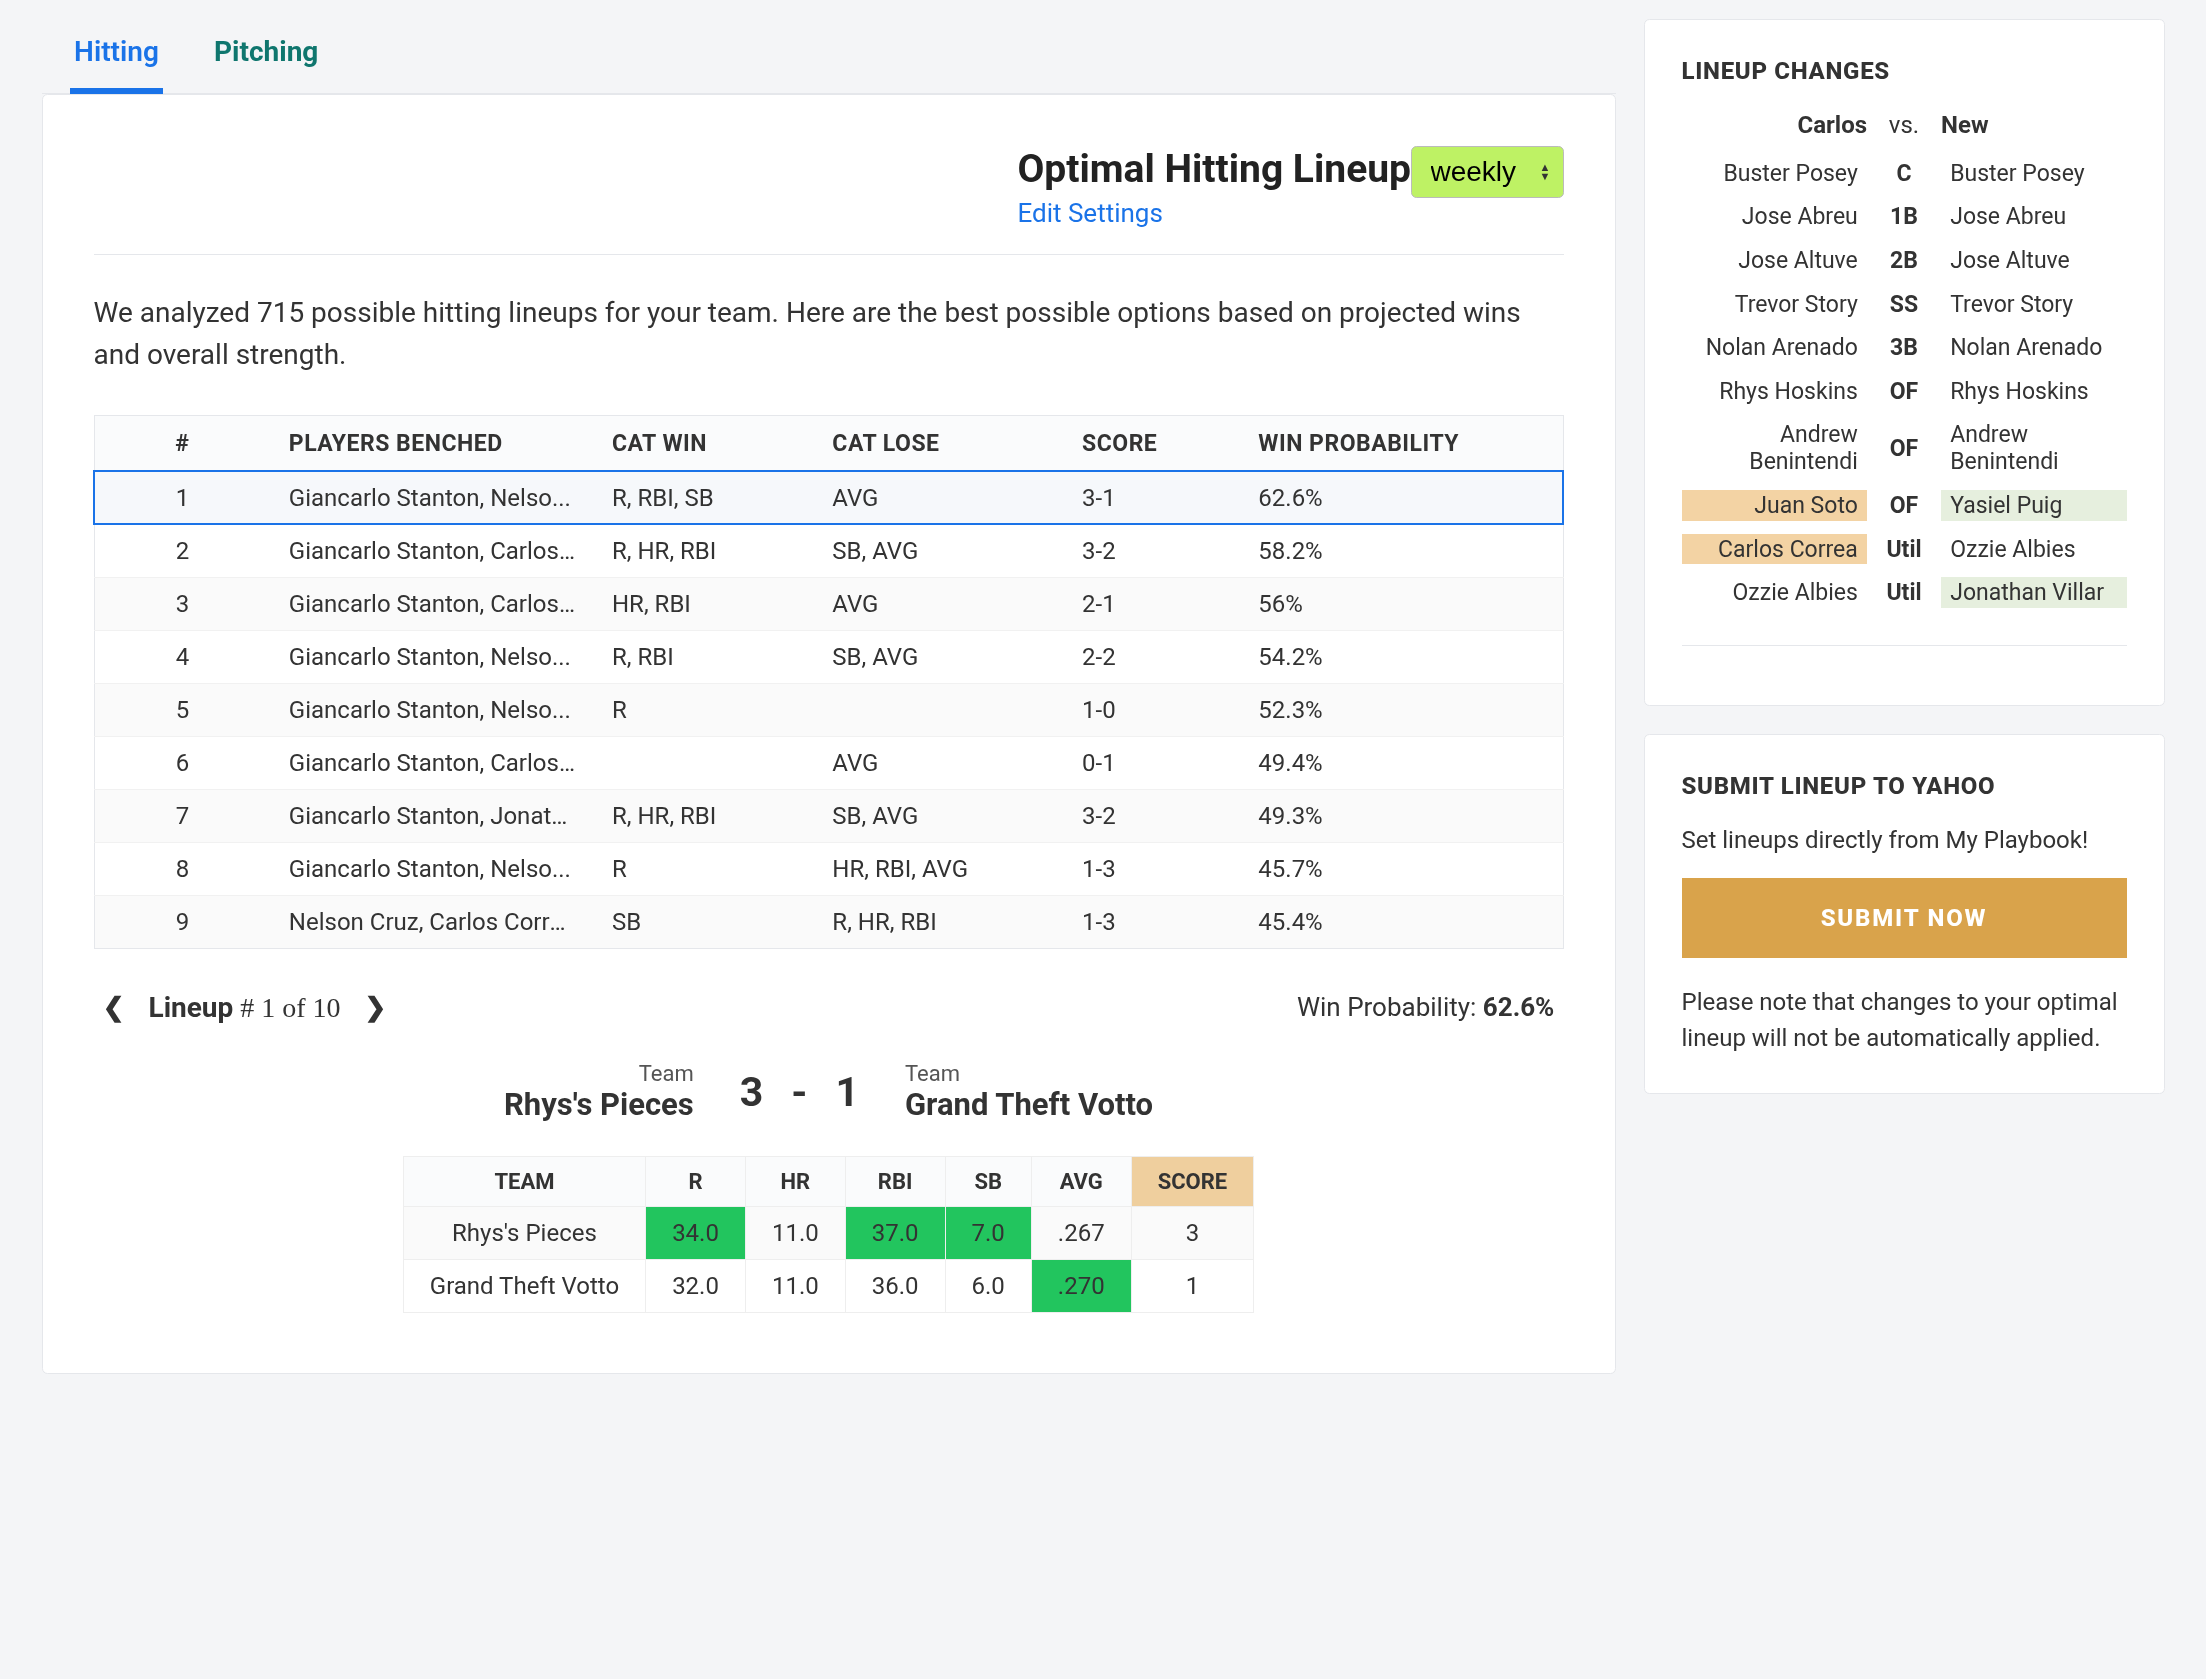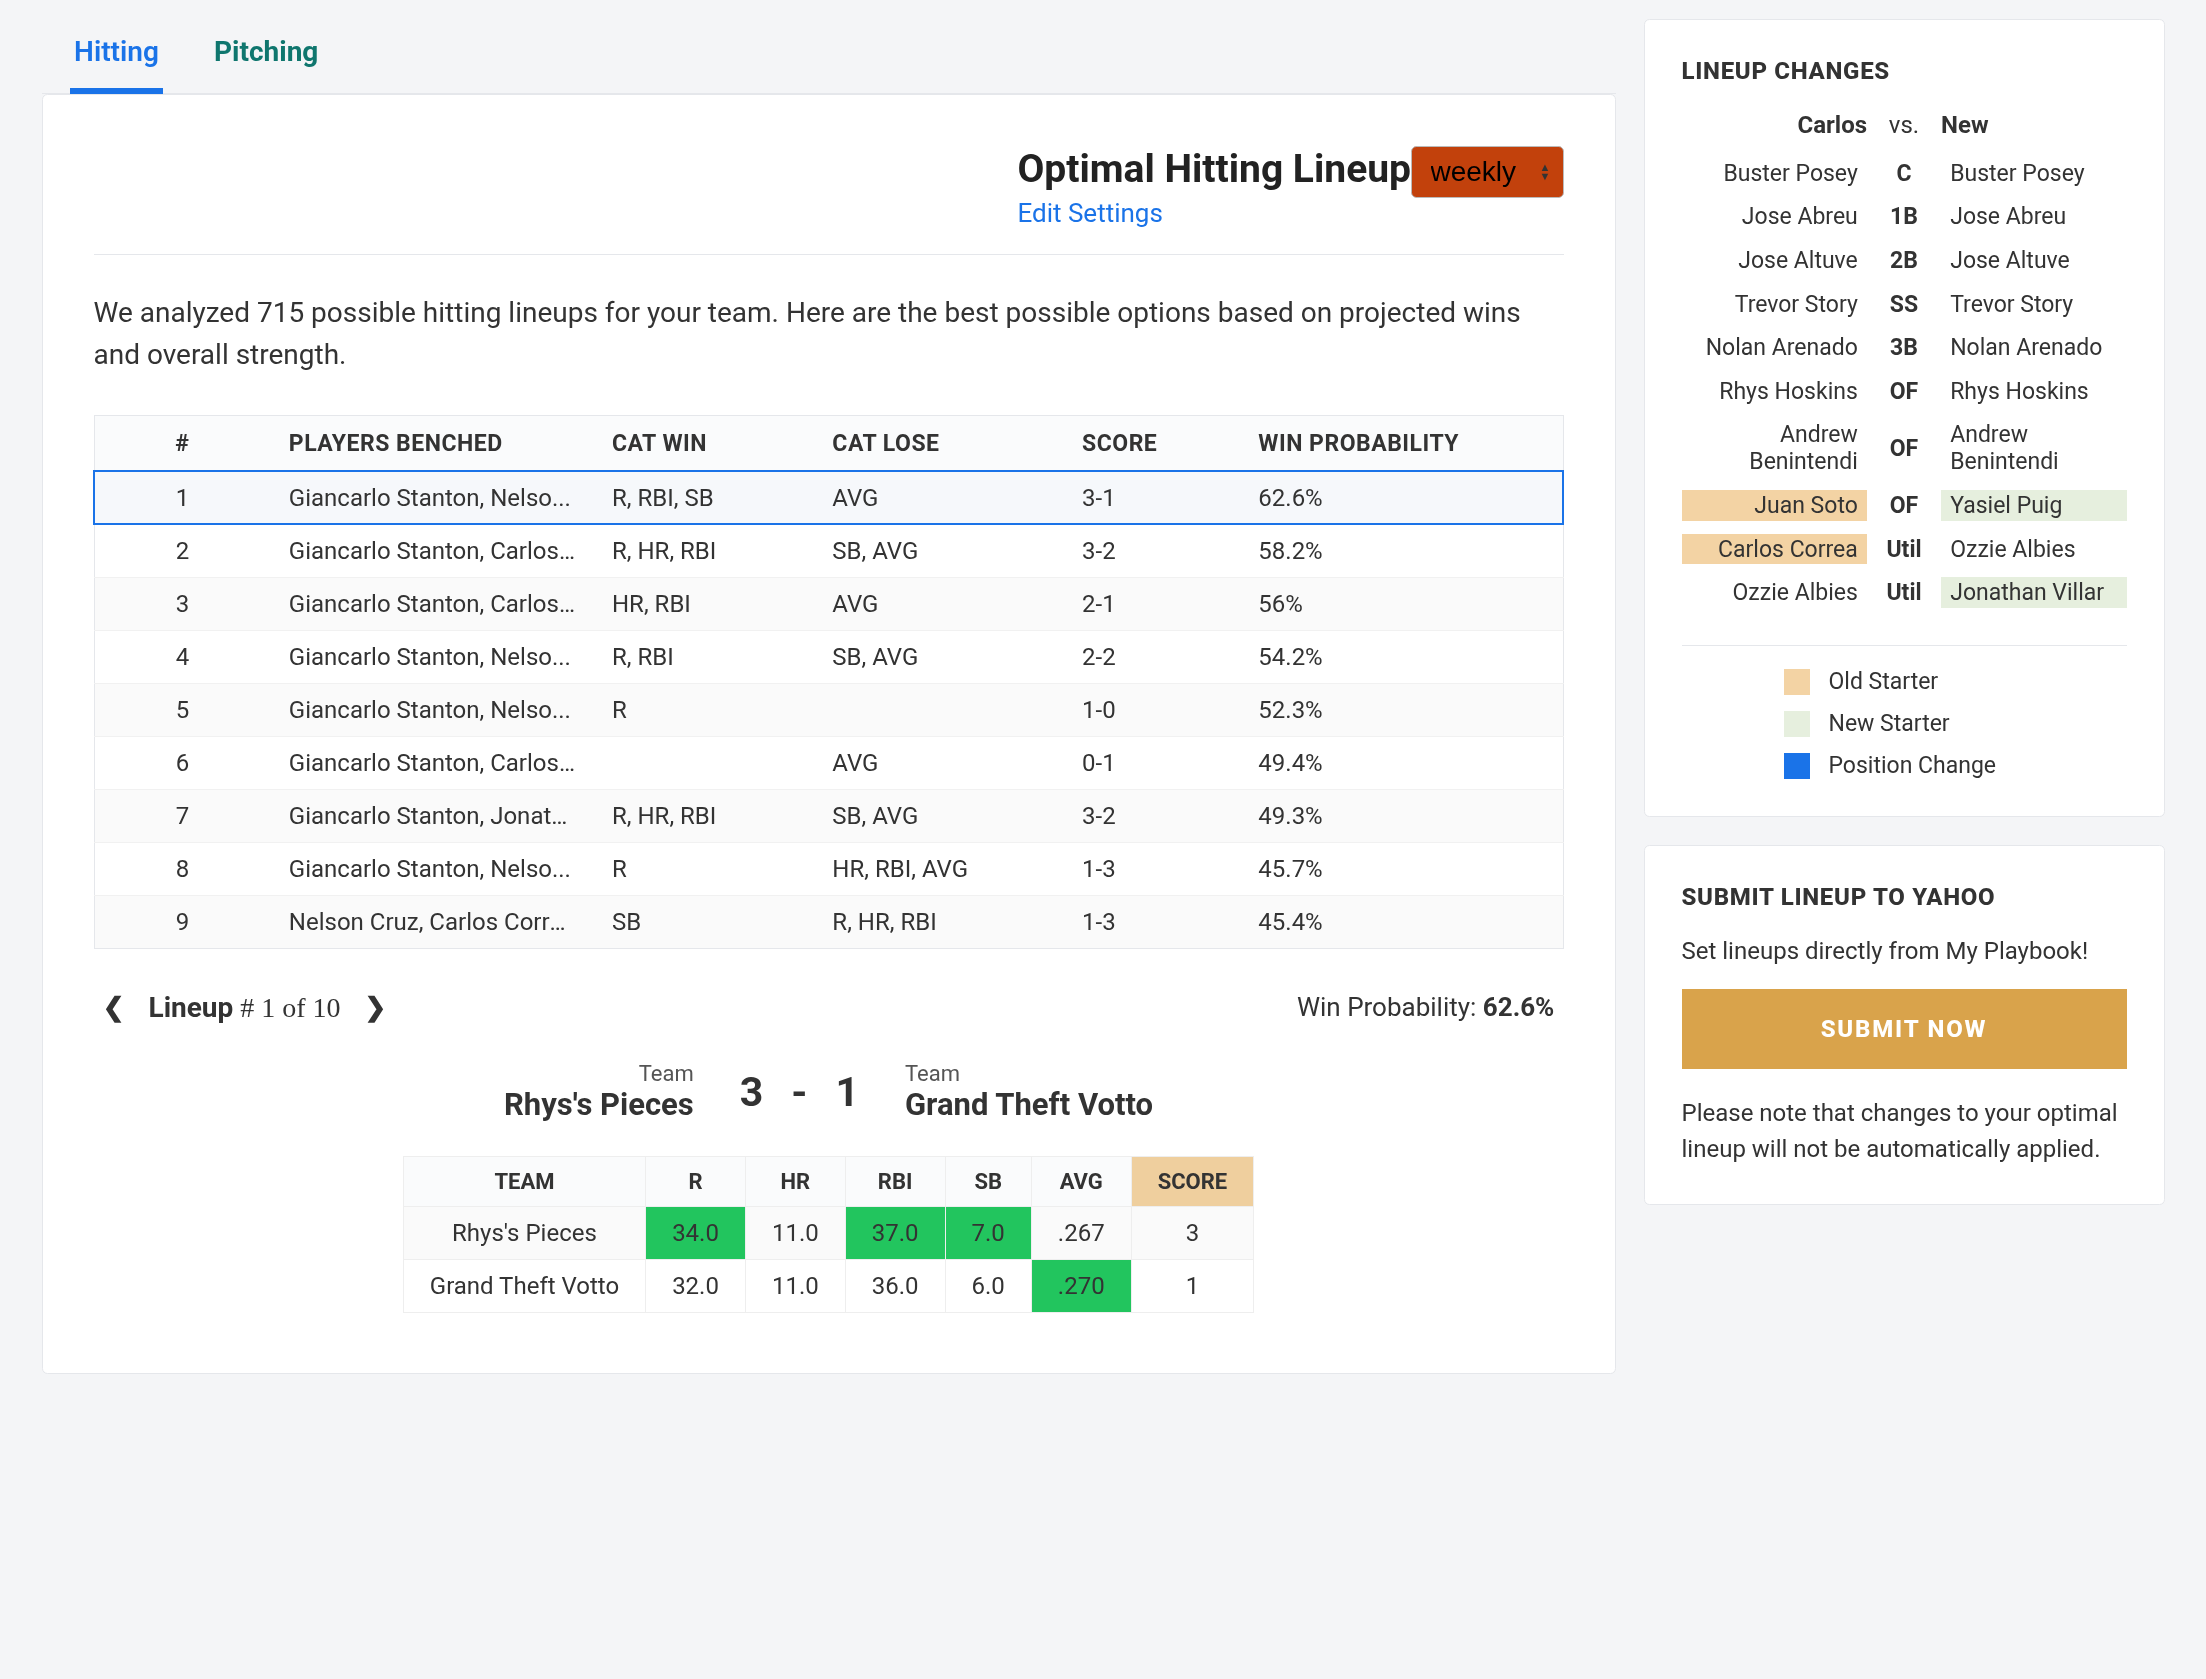--- a/index.html
+++ b/index.html
@@ -12,21 +12,21 @@
 .tabs .tab { padding: 16.6px 4.6px 20px; font-size: 28px; cursor: pointer; border-bottom: 6.5px solid transparent; margin-bottom:-0.9px; font-weight:700; color: #0f766e; }
 .tabs .tab.active { color: #1a73e8; font-weight: 600; border-bottom-color: #1a73e8; }
 
 .card { background: #fff; border: 0.9px solid #e5e7eb; border-radius: 5.5px; }
 .main-card { padding: 51px 51px 60px; }
 
 .title-row { display: flex; justify-content: flex-end; align-items: flex-start; }
 .page-title { font-size: 39px; font-weight: 700; color: #222; }
 .edit-link { font-size: 26px; color: #1a73e8; cursor: pointer; margin-top: 5.5px; display:inline-block; }
 .select-wrap { position: relative; }
-.freq-select { font-size: 28px; padding: 9.2px 46px 9.2px 18.5px; border: 0.9px solid #bbb; border-radius: 5.5px; background: #c2410c; appearance: none; -webkit-appearance: none; }
+.freq-select { font-size: 28px; padding: 9.2px 46px 9.2px 18.5px; border: 0.9px solid #bbb; border-radius: 5.5px; background: #bef264; appearance: none; -webkit-appearance: none; }
 .select-arrows { position: absolute; right: 13px; top: 50%; transform: translateY(-50%); pointer-events: none; display:flex; flex-direction:column; font-size:11px; line-height:9.2px; }
 
 hr.sep { border: none; border-top: 0.9px solid #e5e7eb; margin: 26px 0 37px; }
 
 .analysis-text { font-size: 28px; line-height: 1.5; color: #333; margin-bottom: 39px; }
 
 table.lineups { width: 100%; border-collapse: collapse; border: 0.9px solid #e5e7eb; font-size: 24px; }
 table.lineups th { background: #fafbfc; font-weight: 700; text-align: left; padding: 14px 18.5px; border-bottom: 0.9px solid #e5e7eb; font-size:23px; letter-spacing:0.5px; color:#333; }
 table.lineups th.num, table.lineups td.num { text-align: center; width: 92px; }
 table.lineups td { padding: 12px 18.5px; border-top: 0.9px solid #f1f1f1; white-space: nowrap; overflow: hidden; text-overflow: ellipsis; max-width: 0; }
@@ -317,34 +317,20 @@
     <span class="pos">Util</span>
     <span class="new ">Ozzie Albies</span>
           </div>
           <div class="chg-row">
             <span class="cur ">Ozzie Albies</span>
     <span class="pos">Util</span>
     <span class="new new-starter">Jonathan Villar</span>
           </div>
         </div>
       <hr class="sep2">
-      <div class="legend">
-        <div class="legend-item">
-            <span class="swatch sw-old"></span>
-            <span>Old Starter</span>
-          </div>
-        <div class="legend-item">
-            <span class="swatch sw-new"></span>
-            <span>New Starter</span>
-          </div>
-        <div class="legend-item">
-            <span class="swatch sw-pos"></span>
-            <span>Position Change</span>
-          </div>
-      </div>
     </div>
 
     <div class="card side-card">
       <div class="side-title">SUBMIT LINEUP TO YAHOO</div>
       <div class="sub-desc">Set lineups directly from My Playbook!</div>
       <div class="submit-btn">SUBMIT NOW</div>
       <div class="sub-note">Please note that changes to your optimal lineup will not be automatically applied.</div>
     </div>
   </div>
 </div>

